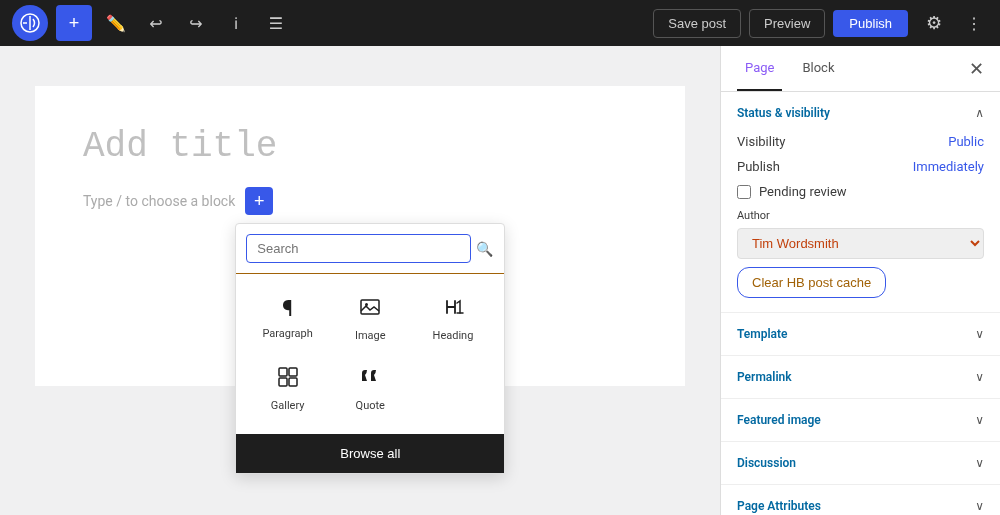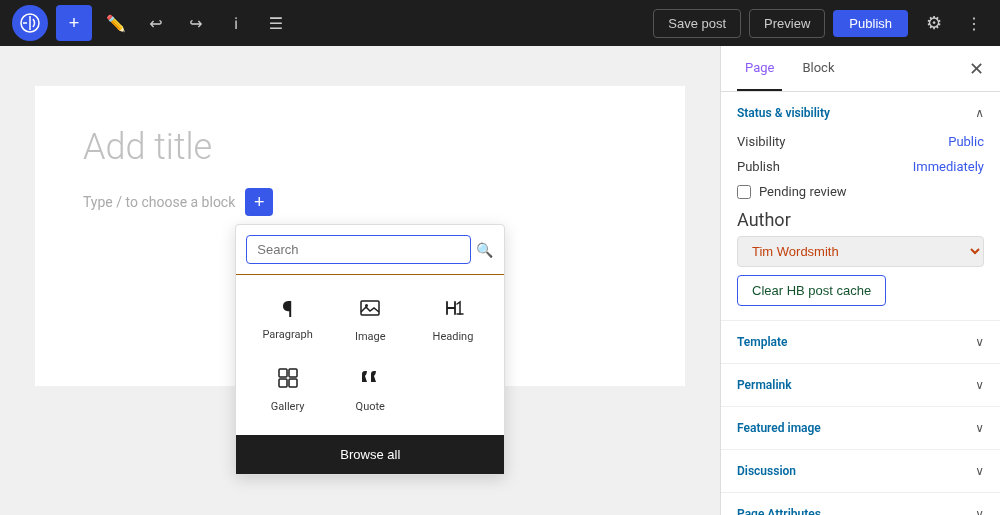--- a/index.html
+++ b/index.html
@@ -55,23 +55,23 @@
     .sidebar-section-header { display: flex; align-items: center; justify-content: space-between; padding: 14px 16px; cursor: pointer; }
     .sidebar-section-title { font-size: 12px; font-weight: 600; color: #0369a1; }
     .sidebar-section-chevron { color: #555; font-size: 12px; }
     .sidebar-section-content { padding: 0 16px 14px; }
     .sidebar-row { display: flex; align-items: center; justify-content: space-between; margin-bottom: 10px; }
     .sidebar-row-label { font-size: 13px; color: #3c3c3c; }
     .sidebar-row-value { font-size: 13px; color: #3858e9; cursor: pointer; }
     .checkbox-row { display: flex; align-items: center; gap: 8px; margin-bottom: 10px; }
     .checkbox-row input[type="checkbox"] { width: 14px; height: 14px; }
     .checkbox-label { font-size: 13px; color: #3c3c3c; }
-    .author-label { font-size: 18px; color: #3c3c3c; margin-bottom: 6px; }
+    .author-label { font-size: 11px; color: #3c3c3c; margin-bottom: 6px; }
     .author-select { border: 1px solid #ddd; border-radius: 4px; padding: 6px 10px; font-size: 13px; width: 100%; color: #c2410c; cursor: pointer; appearance: auto; }
-    .clear-cache-btn { border: 1px solid #3858e9; color: #14532d; background: white; padding: 7px 14px; border-radius: 4px; font-size: 13px; cursor: pointer; margin-top: 8px; }
+    .clear-cache-btn { border: 1px solid #3858e9; color: #a16207; background: white; padding: 7px 14px; border-radius: 12px; font-size: 13px; cursor: pointer; margin-top: 8px; }
   </style>
 </head>
 <body>
 
 <div class="toolbar">
   <div class="wp-logo">
     <svg viewBox="0 0 20 20" xmlns="http://www.w3.org/2000/svg">
       <circle cx="10" cy="10" r="9" fill="none" stroke="white" stroke-width="1.5"></circle>
       <path d="M3 10 L7 10 M10 3 L10 17 M13 6 Q16 10 13 14" stroke="white" stroke-width="1.5" fill="none"></path>
     </svg>
@@ -89,21 +89,21 @@
     <button class="btn-publish">Publish</button>
     <button class="btn-settings">⚙</button>
     <button class="btn-more">⋮</button>
   </div>
 </div>
 
 <div class="main-layout">
 
   <div class="editor-area">
     <div class="editor-content">
-      <div class="editor-title" contenteditable="true" style="color: rgb(192, 192, 192);">Add title</div>
+      <div class="editor-title" contenteditable="true" style="color: rgb(192, 192, 192); font-family: Liberation Mono, monospace;">Add title</div>
       <div class="editor-body">
         <span style="color:#aaa; font-size:14px;">Type / to choose a block</span>
         <div class="block-picker-wrapper">
           <button class="add-block-btn">+</button>
 
           <div class="block-picker">
             <div class="block-picker-search">
               <input type="text" placeholder="Search" style="">
               <button class="search-icon-btn">🔍</button>
             </div>

